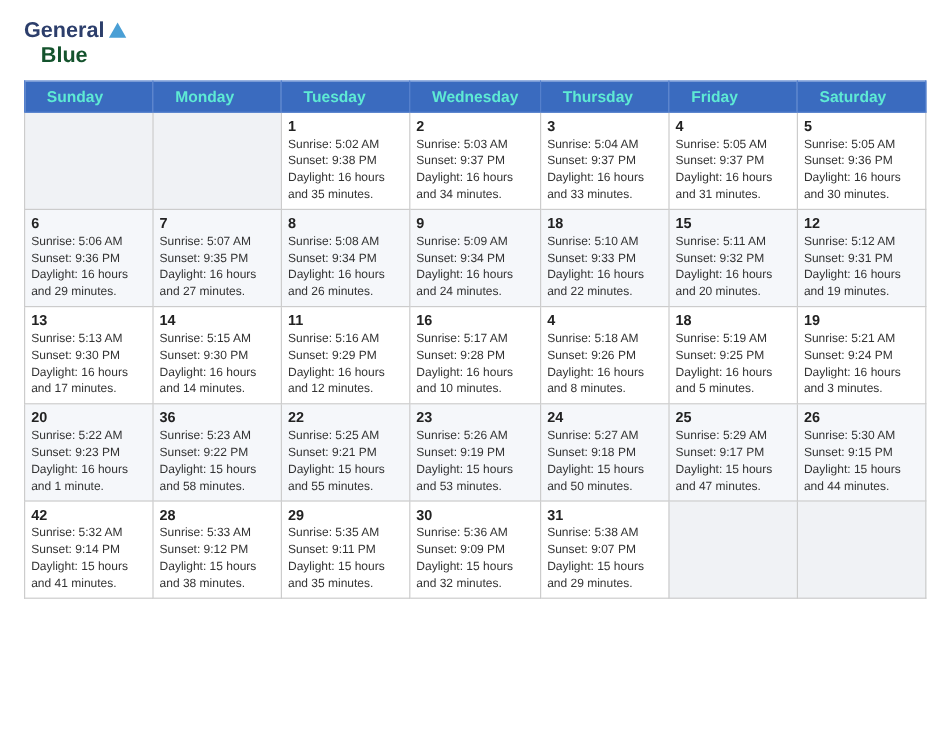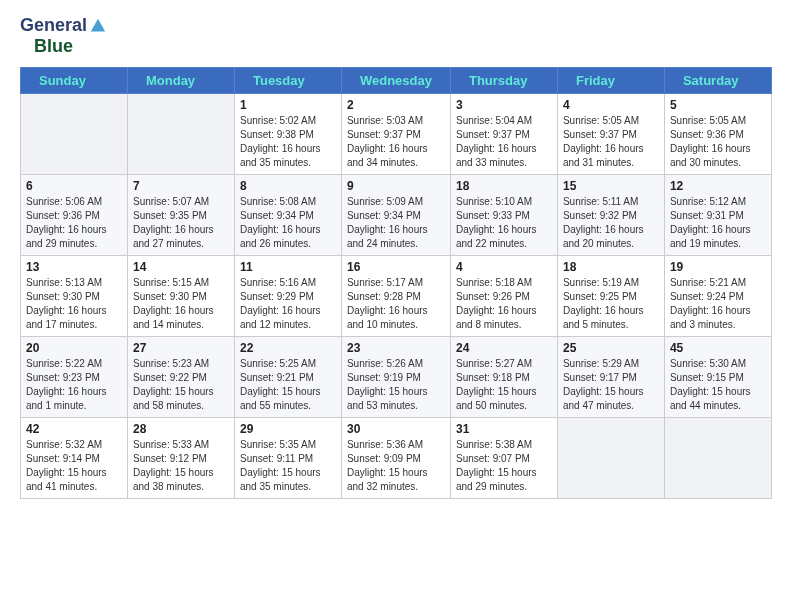--- a/index.html
+++ b/index.html
@@ -213,41 +213,41 @@
             <span class="day-number">19</span>
             <div class="day-info">Sunrise: 5:21 AM<br>Sunset: 9:24 PM<br>Daylight: 16 hours<br>and 3 minutes.</div>
           </td>
         </tr>
         <tr>
           <td>
             <span class="day-number">20</span>
             <div class="day-info">Sunrise: 5:22 AM<br>Sunset: 9:23 PM<br>Daylight: 16 hours<br>and 1 minute.</div>
           </td>
           <td>
-            <span class="day-number">27</span>
+            <span class="day-number">36</span>
             <div class="day-info">Sunrise: 5:23 AM<br>Sunset: 9:22 PM<br>Daylight: 15 hours<br>and 58 minutes.</div>
           </td>
           <td>
             <span class="day-number">22</span>
             <div class="day-info">Sunrise: 5:25 AM<br>Sunset: 9:21 PM<br>Daylight: 15 hours<br>and 55 minutes.</div>
           </td>
           <td>
             <span class="day-number">23</span>
             <div class="day-info">Sunrise: 5:26 AM<br>Sunset: 9:19 PM<br>Daylight: 15 hours<br>and 53 minutes.</div>
           </td>
           <td>
             <span class="day-number">24</span>
             <div class="day-info">Sunrise: 5:27 AM<br>Sunset: 9:18 PM<br>Daylight: 15 hours<br>and 50 minutes.</div>
           </td>
           <td>
             <span class="day-number">25</span>
             <div class="day-info">Sunrise: 5:29 AM<br>Sunset: 9:17 PM<br>Daylight: 15 hours<br>and 47 minutes.</div>
           </td>
           <td>
-            <span class="day-number">45</span>
+            <span class="day-number">26</span>
             <div class="day-info">Sunrise: 5:30 AM<br>Sunset: 9:15 PM<br>Daylight: 15 hours<br>and 44 minutes.</div>
           </td>
         </tr>
         <tr>
           <td>
             <span class="day-number">42</span>
             <div class="day-info">Sunrise: 5:32 AM<br>Sunset: 9:14 PM<br>Daylight: 15 hours<br>and 41 minutes.</div>
           </td>
           <td>
             <span class="day-number">28</span>

